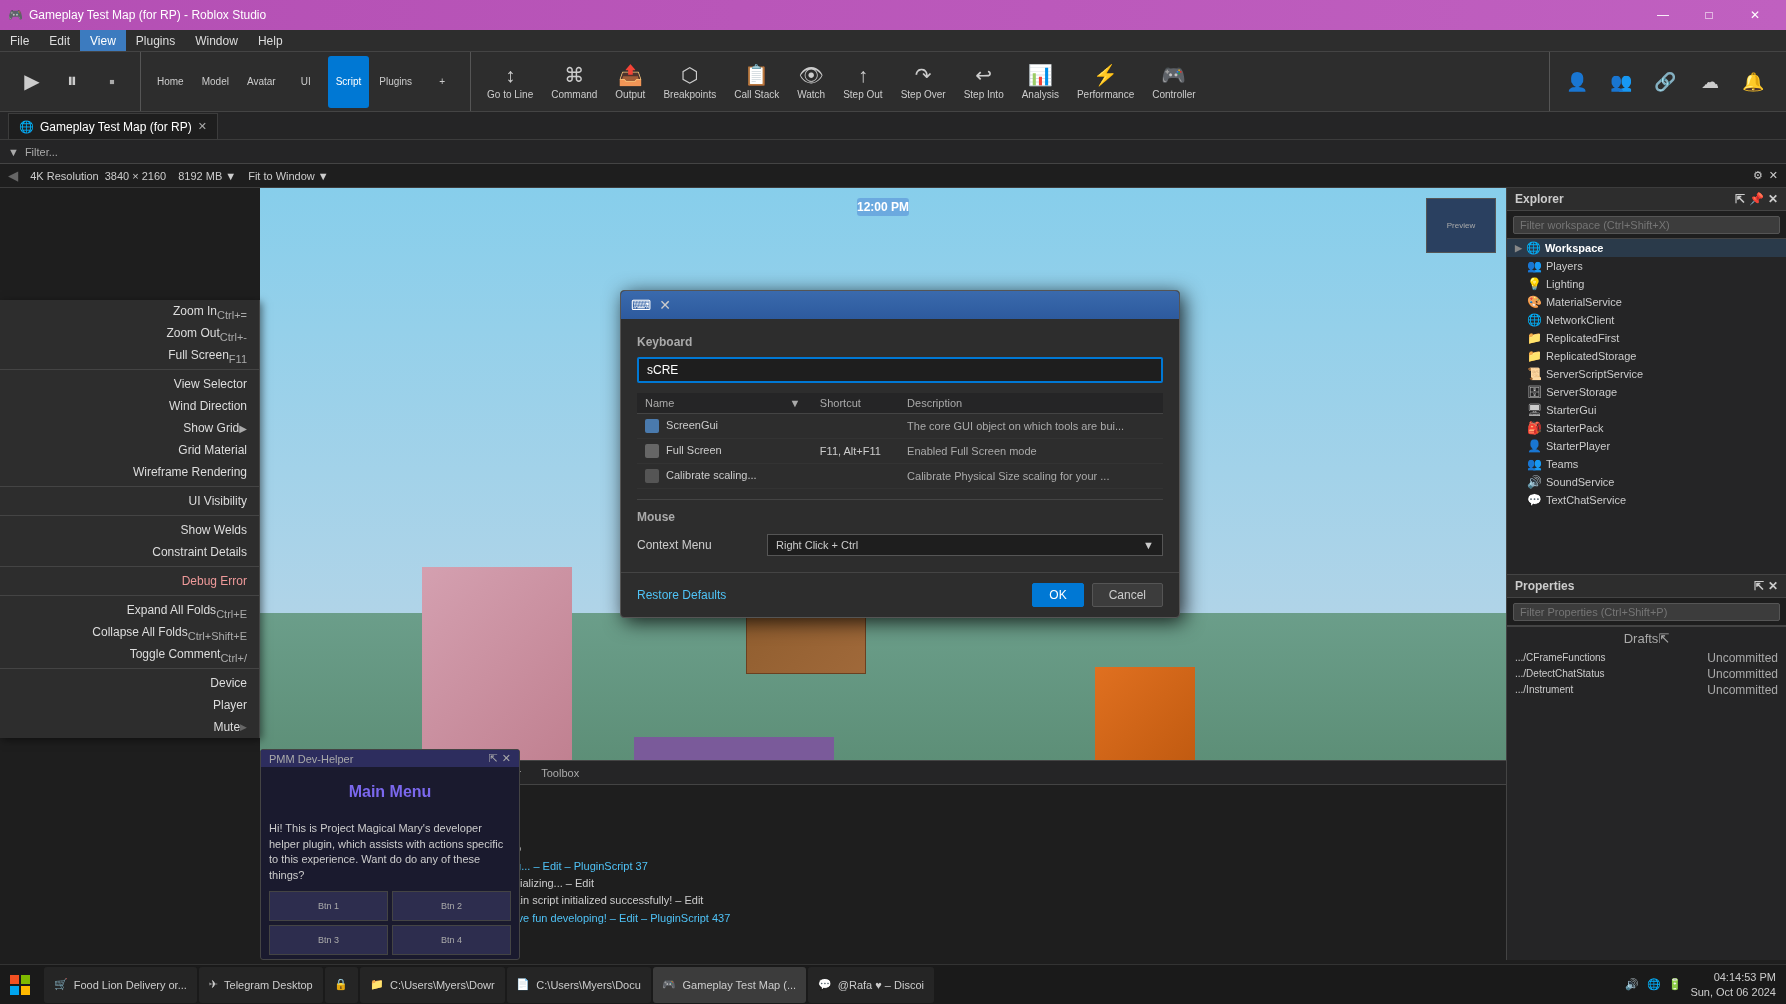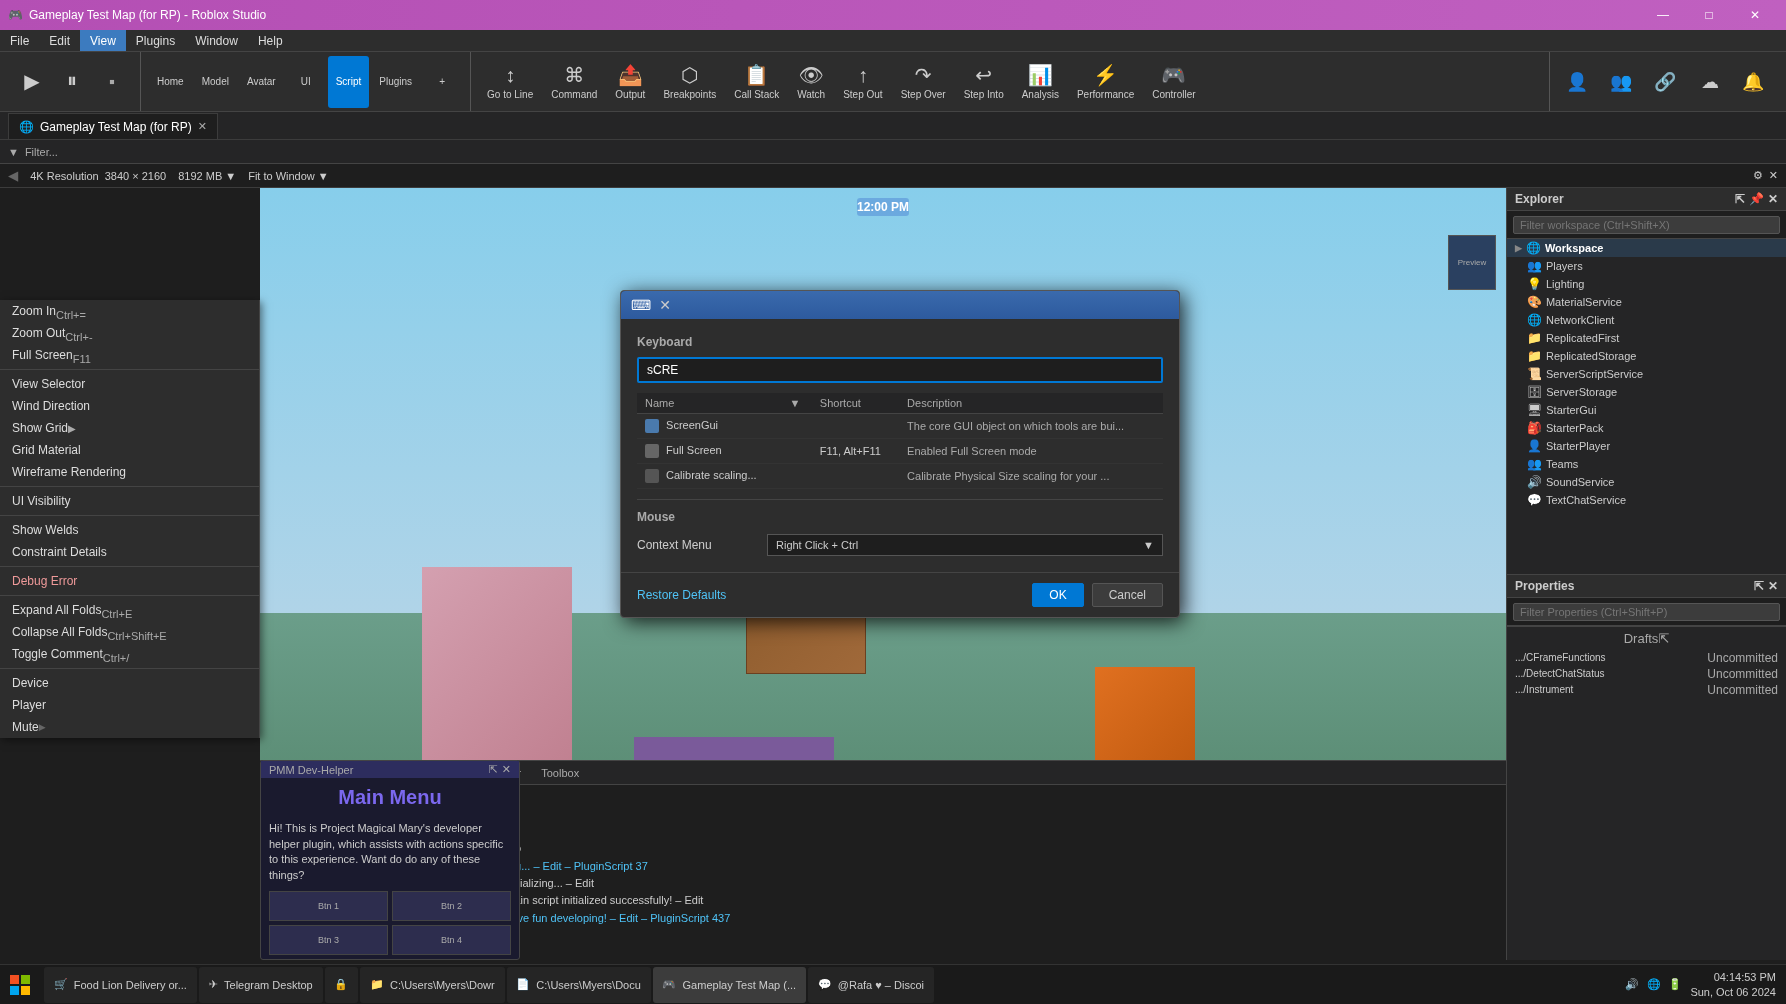--- a/index.html
+++ b/index.html
@@ -126,21 +126,21 @@
       font-size: 12px;
       z-index: 100;
       position: absolute;
       top: 112px;
       left: 0;
       box-shadow: 2px 2px 8px rgba(0,0,0,0.5);
     }
     .dropdown-item {
       display: flex;
       align-items: center;
-      justify-content: flex-start;
+      justify-content: flex-end;
       padding: 0 12px;
       cursor: pointer;
       height: 22px;
     }
     .dropdown-item .shortcut { color: #aaa; font-size: 11px; margin-top: 8px; }
     .dropdown-separator { height: 1px; background: #444; margin: 3px 0; }
     .dropdown-item .arrow { font-size: 10px; color: #aaa; }
 
     
     .editor-area {
@@ -162,25 +162,24 @@
       border-radius: 3px;
       font-size: 12px;
       font-weight: bold;
     }
 
     
     .viewport-thumbnail {
       position: absolute;
       top: 10px;
       right: 10px;
-      width: 48px;
+      width: 70px;
       height: 55px;
       background: #2a4a6a;
       border: 1px solid #555;
-      margin-top: 37px;
     }
 
     
     .output-panel {
       position: absolute;
       bottom: 0;
       left: 0;
       right: 0;
       height: 200px;
       background: #1e1e1e;
@@ -213,21 +212,21 @@
     .output-line.blue { color: #4fc3f7; }
     .pmm-header {
       background: #2d2d5e;
       padding: 2px 8px;
       display: flex;
       align-items: center;
       justify-content: space-between;
       font-size: 11px;
       color: #aaa;
     }
-    .pmm-title { color: #7b68ee; font-size: 20px; font-weight: bold; text-align: center; padding: 8px; }
+    .pmm-title { color: #7b68ee; font-size: 16px; font-weight: bold; text-align: center; padding: 16px; }
     .pmm-text { font-size: 11px; color: #ccc; padding: 4px 8px; line-height: 1.4; }
 
     
     .right-panel {
       width: 220px;
       background: #252526;
       border-left: 1px solid #444;
       display: flex;
       flex-direction: column;
     }

